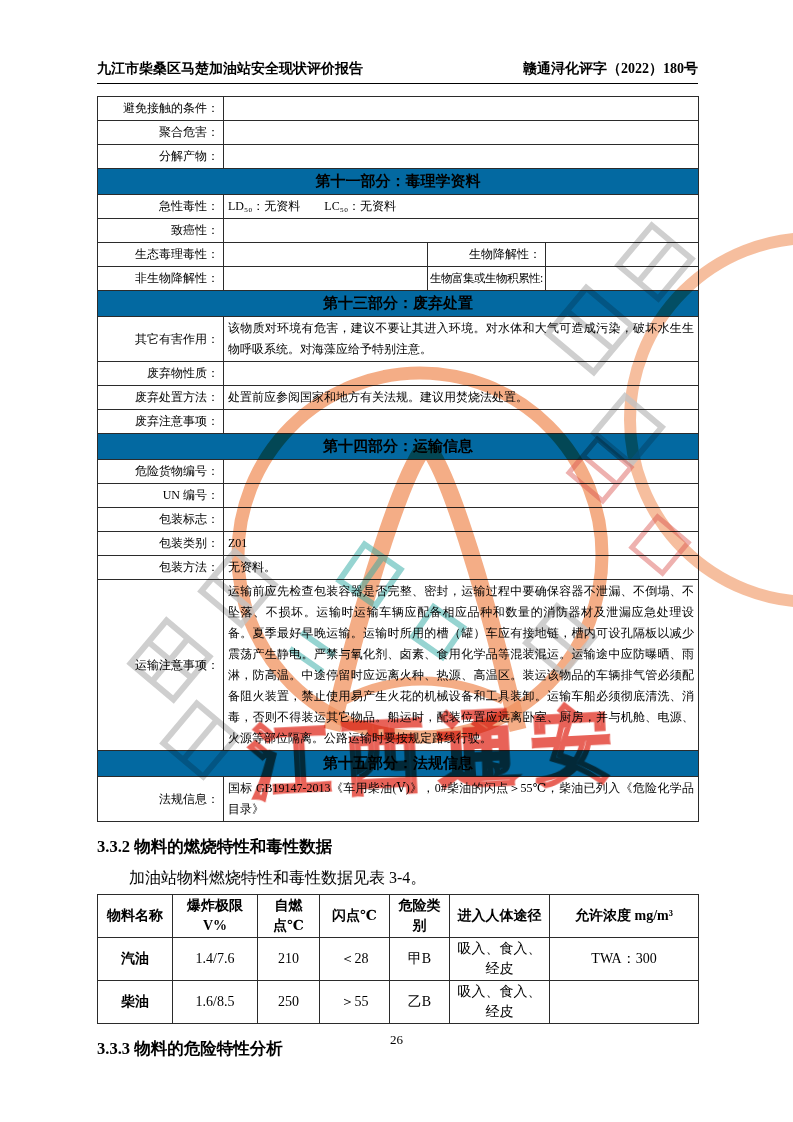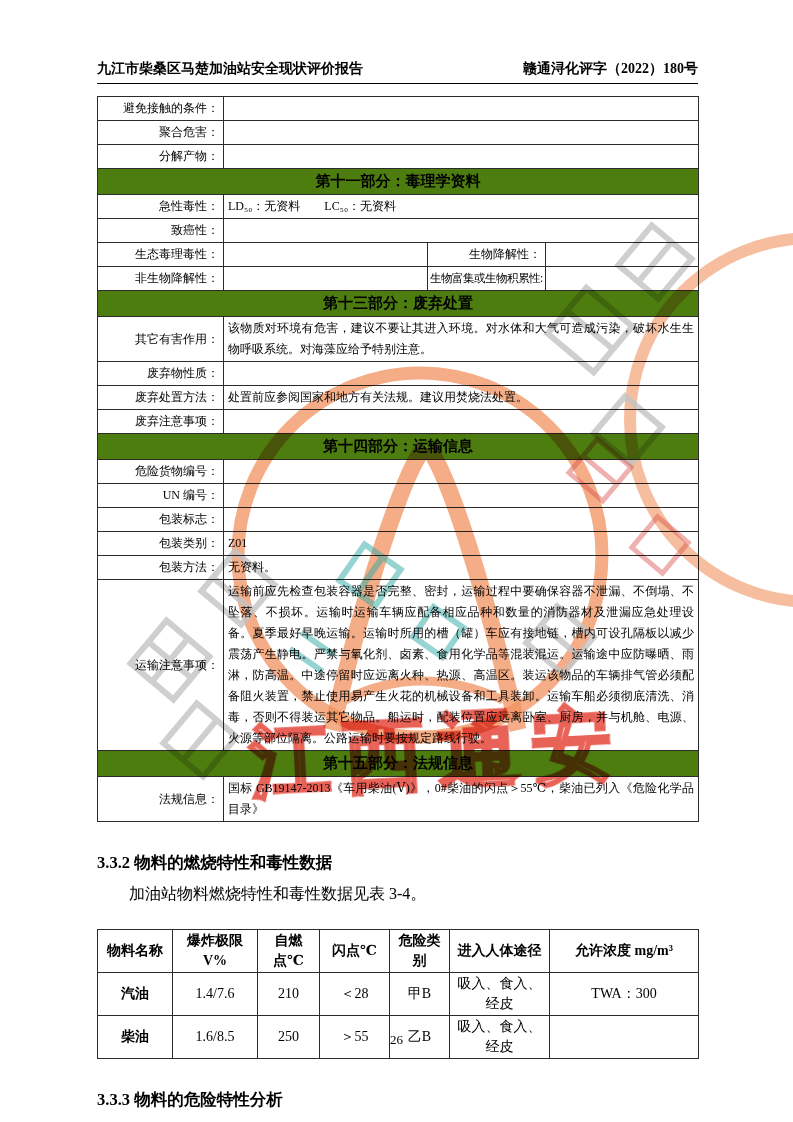--- a/index.html
+++ b/index.html
@@ -13,30 +13,30 @@
 
   
   .doc-header { display:flex; justify-content:space-between; align-items:flex-start;
     border-bottom:1px solid #000; padding-bottom:5px; font-size:14px; font-weight:bold; }
 
   
   table { border-collapse:collapse; width:601px; table-layout:fixed; }
   .msds { margin-top:12px; }
   .msds td { border:1px solid #2b2b2b; font-size:12px; line-height:21px; padding:1px 4px; vertical-align:middle; }
   .msds td.lbl { text-align:right; white-space:nowrap; }
-  .msds td.sec { background:#4d7c0f; text-align:center; font-weight:bold; font-size:15px; padding:2px 0; }
+  .msds td.sec { background:#0369a1; text-align:center; font-weight:bold; font-size:15px; padding:2px 0; }
   .msds td.val { text-align:left; text-align:justify; }
   .msds td.small-lbl { font-size:11.5px; text-align:left; white-space:nowrap; letter-spacing:-0.5px; padding-left:2px; }
 
   
-  .h3 { font-weight:bold; font-size:16.5px; margin-top:30px; }
+  .h3 { font-weight:bold; font-size:16.5px; margin-top:14px; }
   .para { font-size:16px; margin-top:10px; text-indent:2em; }
   .caption { text-align:center; font-weight:bold; font-size:16px; margin-top:12px; }
 
-  .t34 { margin-top:24px; }
+  .t34 { margin-top:5px; }
   .t34 td, .t34 th { border:1px solid #2b2b2b; font-size:14px; line-height:20px; padding:1px 2px; text-align:center; }
   .t34 th { font-weight:bold; }
   .t34 td:first-child { font-weight:bold; }
 
   .page-number { position:absolute; left:0; right:0; top:1032px; text-align:center; font-size:13px; z-index:2; }
 
   
   .wm-svg { position:absolute; left:0; top:0; z-index:5; pointer-events:none; mix-blend-mode:multiply; }
   .wm-red-text {
     position:absolute; left:250px; top:700px; z-index:5; pointer-events:none;

